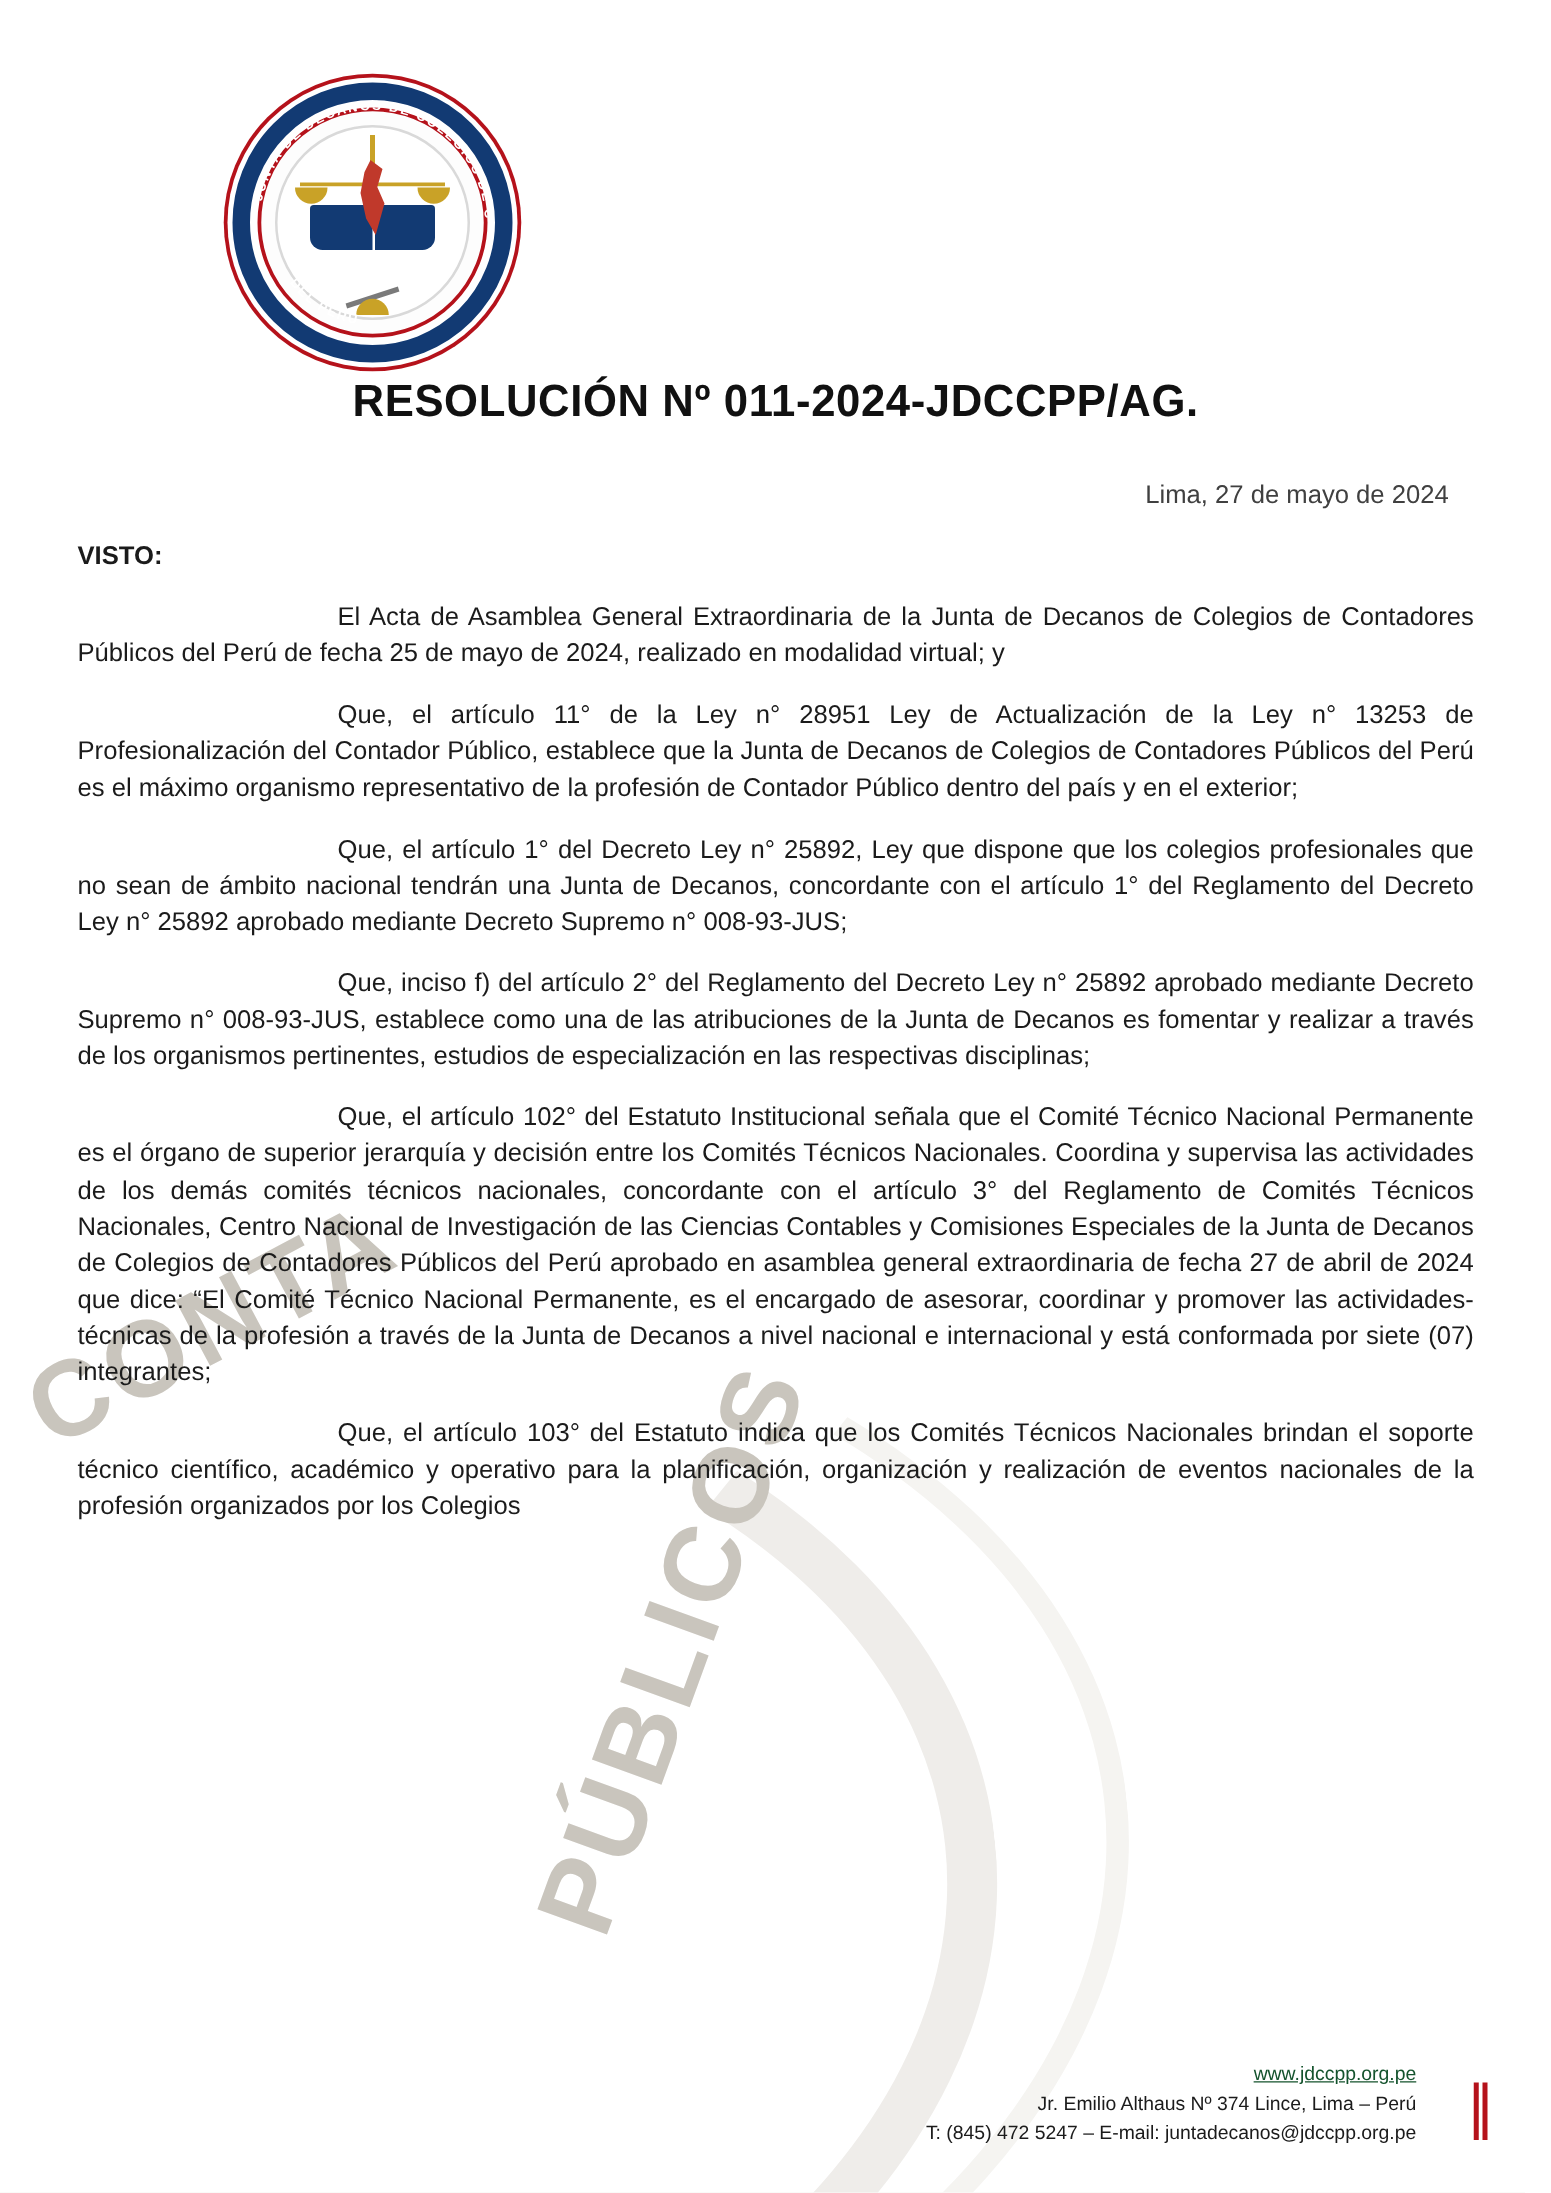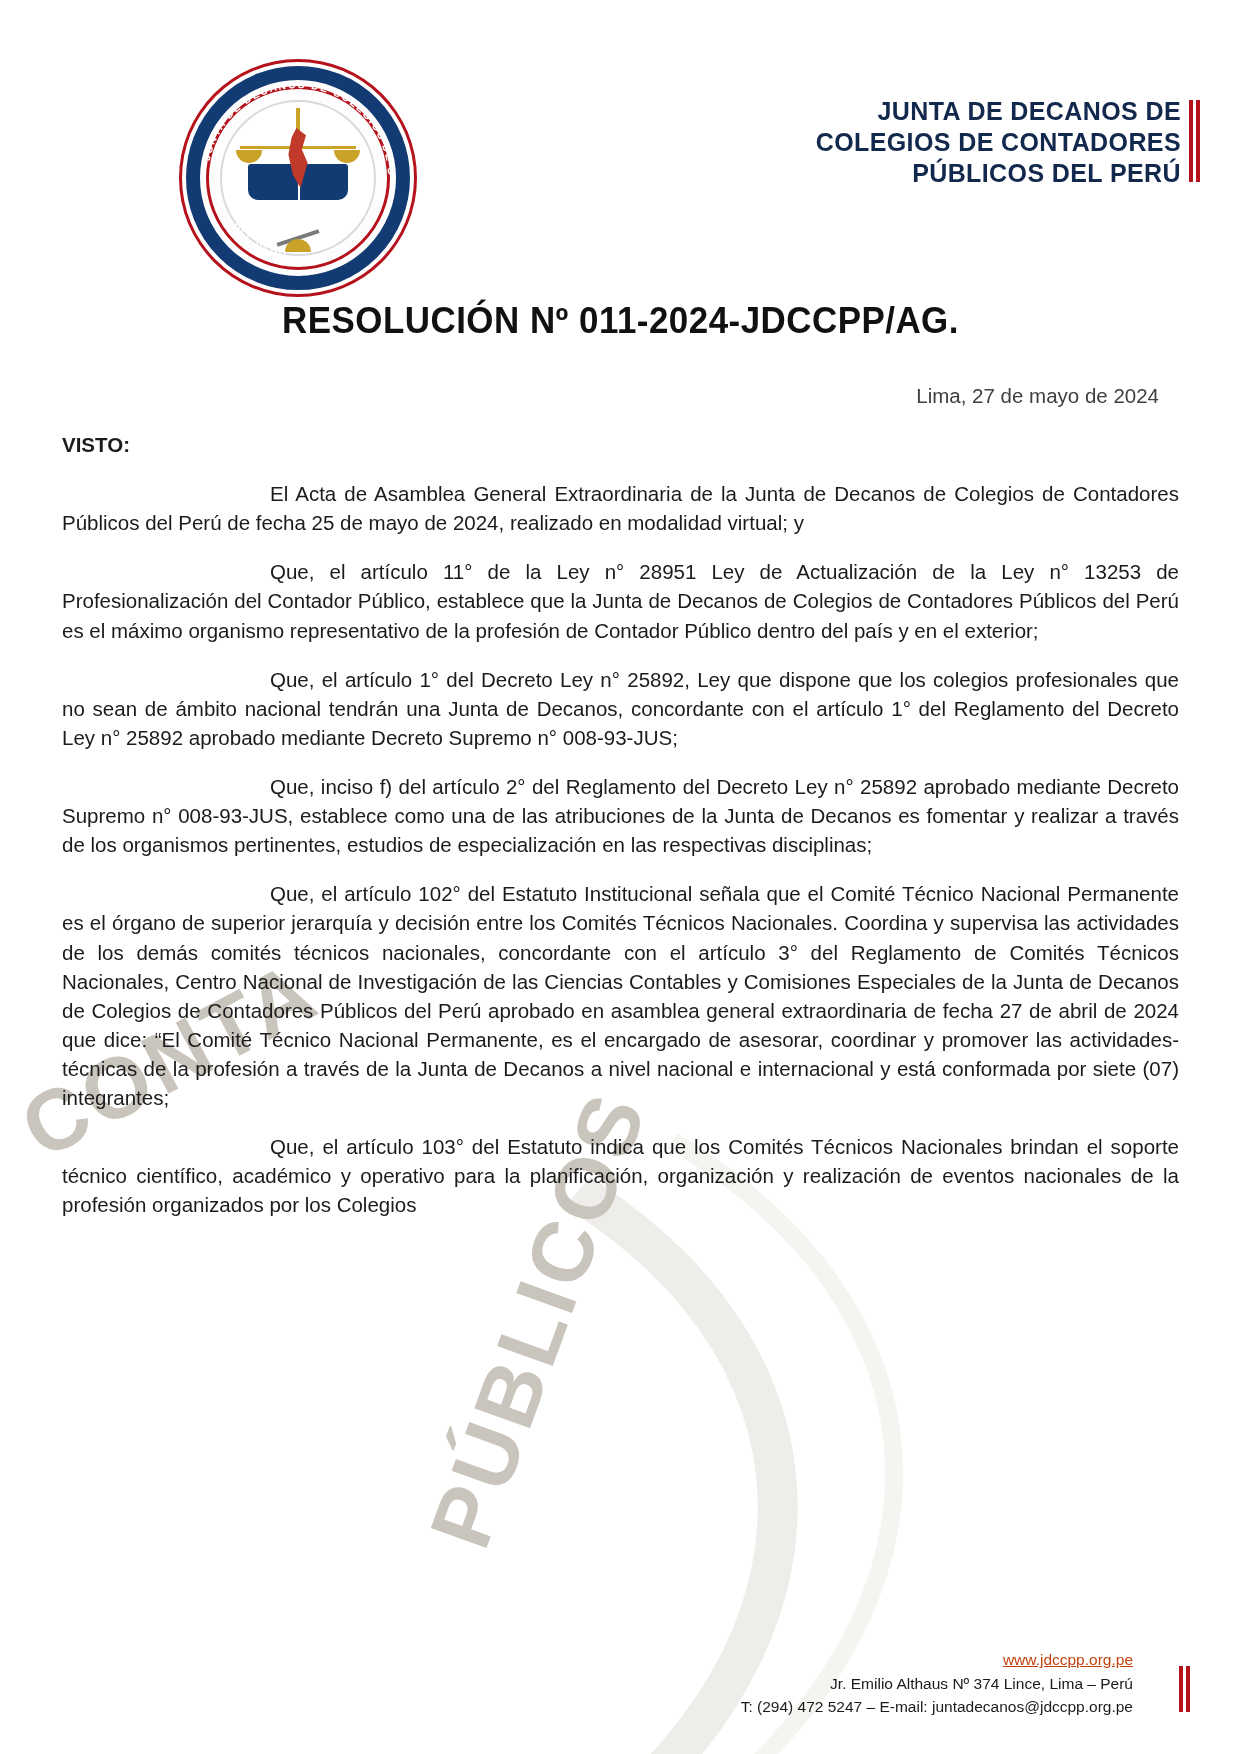--- a/index.html
+++ b/index.html
@@ -362,21 +362,21 @@
     right: 0;
     bottom: 36px;
     padding: 0 62px;
     box-sizing: border-box;
     text-align: right;
     font-size: 15.5px;
     line-height: 1.5;
     color: #1b1b1b;
   }
   .footer a {
-    color: #c2410c;
+    color: #14532d;
     text-decoration: underline;
   }
   .footer-bars {
     position: absolute;
     right: 46px;
     bottom: 6px;
     width: 16px;
     height: 46px;
   }
   .footer-bars span {
@@ -426,29 +426,20 @@
         <text fill="#ffffff" font-size="10.5" font-family="Liberation Sans, sans-serif" font-weight="bold" letter-spacing="1.6">
           <textPath href="#sealArcTop" startOffset="6%">JUNTA DE DECANOS DE COLEGIOS DE CONTADORES PÚBLICOS</textPath>
         </text>
         <text fill="#ffffff" font-size="10.5" font-family="Liberation Sans, sans-serif" font-weight="bold" letter-spacing="1.6">
           <textPath href="#sealArcBot" startOffset="20%">DEL PERÚ</textPath>
         </text>
       </svg>
     </div>
   </div>
 
-  <div class="brand">
-    <div class="brand-line">JUNTA DE DECANOS DE</div>
-    <div class="brand-line">COLEGIOS DE CONTADORES</div>
-    <div class="brand-line">PÚBLICOS DEL PERÚ</div>
-    <div class="brand-bars">
-        <span></span>
-        <span></span>
-      </div>
-  </div>
 
 </div>
 
 <div class="doc">
 
   <h1 class="title">RESOLUCIÓN Nº 011-2024-JDCCPP/AG.</h1>
 
   <div class="date-line">Lima, 27 de mayo de 2024</div>
 
   <div class="body">
@@ -467,19 +458,19 @@
 
   </div>
 </div>
 
 <div class="footer">
   <div class="footer-inner">
     <div>
       <a href="#">www.jdccpp.org.pe</a>
     </div>
     <div>Jr. Emilio Althaus Nº 374 Lince, Lima – Perú</div>
-    <div>T: (294) 472 5247 – E-mail: juntadecanos@jdccpp.org.pe</div>
+    <div>T: (845) 472 5247 – E-mail: juntadecanos@jdccpp.org.pe</div>
   </div>
   <div class="footer-bars">
       <span></span>
       <span></span>
     </div>
 </div>
 
 </body></html>

